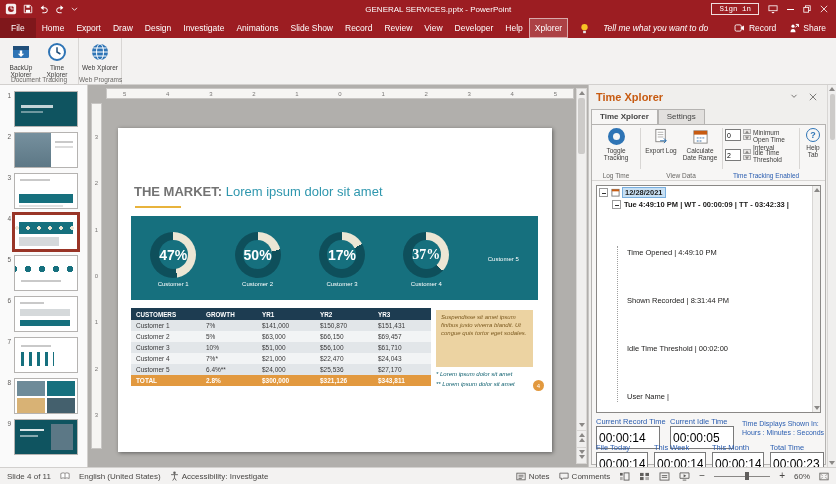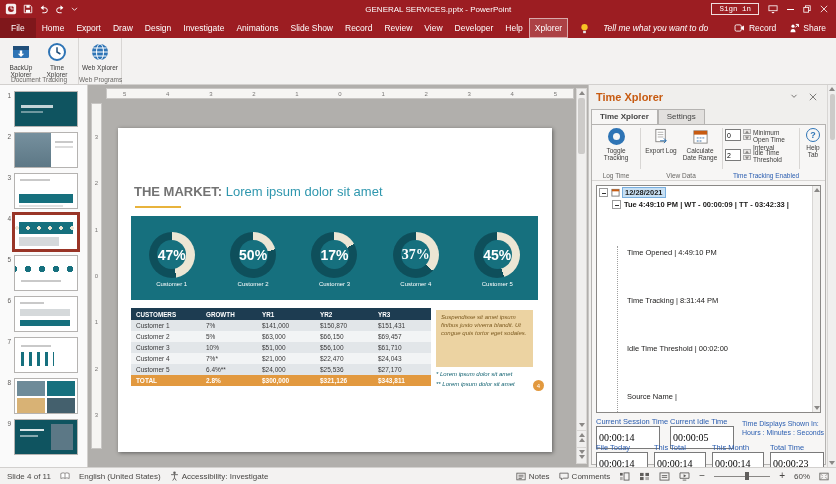--- a/index.html
+++ b/index.html
@@ -107,21 +107,21 @@
   .trow{display:flex;align-items:center;gap:3px;padding:2px 2px 1px;}
   .trow.lv2{padding-left:15px;font-weight:bold;}
   .exp{width:9px;height:9px;border:1px solid #9a9a9a;background:#fff;position:relative;flex:none;}
   .exp::after{content:"";position:absolute;left:1.5px;top:3.5px;width:4px;height:1px;background:#333;}
   .sel-label{background:#c8e0f4;outline:1px solid #78aede;padding:0 2px;font-weight:bold;}
   .kids{margin-left:20px;border-left:1px dotted #a0a0a0;}
   .kid{padding:1.5px 0 1.5px 9px;white-space:nowrap;margin-top:36px;}
   .tree-sb{position:absolute;right:0;top:0;bottom:0;width:8px;background:#f1f0ee;border-left:1px solid #d8d6d4;display:flex;flex-direction:column;align-items:center;justify-content:space-between;padding:2px 0;}
   .stats{position:absolute;left:0;right:0;top:290px;bottom:0;font-size:7.5px;}
   .sl{position:absolute;color:var(--blue,#2a5db0);white-space:nowrap;}
-  .sbox{position:absolute;height:23px;border:1px solid #7a7a7a;background:#fff;font-size:10px;padding:0 2px;font-family:Liberation Serif, serif;}
+  .sbox{position:absolute;height:23px;border:1px solid #7a7a7a;background:#fff;font-size:12px;padding:0 2px;font-family:Liberation Sans, sans-serif;}
   .p-scroll{position:absolute;right:0;top:0;bottom:0;width:9px;background:#f0efee;border-left:1px solid #d8d6d4;display:flex;flex-direction:column;align-items:center;gap:3px;padding:2px 0;}
   .p-scroll .sb-thumb{width:5px;height:46px;}
 
   
   .statusbar{position:absolute;left:0;right:0;bottom:0;height:17px;background:#f3f2f1;border-top:1px solid #d2d0ce;display:flex;align-items:center;font-size:8px;color:#484644;padding:0 7px;gap:9px;}
   .sb-item{display:flex;align-items:center;gap:3px;cursor:pointer;white-space:nowrap;}
   .sb-right{margin-left:auto;display:flex;align-items:center;gap:9px;}
   .zoomtrack{width:56px;height:1px;background:#8a8886;position:relative;cursor:pointer;}
   .zoomthumb{position:absolute;left:55%;top:-3.5px;width:4px;height:8px;background:#605e5c;}
   .zglyph{font-size:10px;color:#484644;cursor:pointer;line-height:1;}
@@ -360,23 +360,20 @@
             </div>
             <span class="dname">Customer 3</span>
           </div>
         <div class="dcol">
             <div class="donut" style="background: conic-gradient(rgb(236, 230, 212) 0deg, rgb(236, 230, 212) 37%, rgb(14, 79, 91) 37%, rgb(14, 79, 91) 100%); font-family: Liberation Serif, serif;">
               <span class="dhole">37%</span>
             </div>
             <span class="dname">Customer 4</span>
           </div>
         <div class="dcol">
-            <div class="donut" style="background: conic-gradient(rgb(236, 230, 212) 0deg, rgb(236, 230, 212) 45%, rgb(14, 79, 91) 45%, rgb(14, 79, 91) 100%);">
-              <span class="dhole">45%</span>
-            </div>
             <span class="dname">Customer 5</span>
           </div>
       </div>
 
       <table class="stable">
         <tbody>
             <tr>
           <th style="width:70px">CUSTOMERS</th>
           <th style="width:56px">GROWTH</th>
           <th style="width:58px">YR1</th>
@@ -545,40 +542,39 @@
               </svg>
             </span>
           <span class="sel-label">12/28/2021</span>
         </div>
         <div class="trow lv2">
           <span class="exp"></span>
           <span>Tue 4:49:10 PM | WT - 00:00:09 | TT - 03:42:33 |</span>
         </div>
         <div class="kids">
           <div class="kid">Time Opened | 4:49:10 PM</div>
-          <div class="kid">Time Tracking | 8:31:44 PM</div>
+          <div class="kid">Shown Recorded | 8:31:44 PM</div>
           <div class="kid">Idle Time Threshold | 00:02:00</div>
-          <div class="kid">Source Name |</div>
           <div class="kid">User Name |</div>
         </div>
         <div class="tree-sb">
             <span class="tri up"></span>
             <span class="tri dn"></span>
           </div>
       </div>
 
       <div class="stats">
-        <span class="sl" style="left:4px;top:2px">Current Session Time</span>
+        <span class="sl" style="left:4px;top:2px">Current Record Time</span>
         <span class="sl" style="left:78px;top:2px">Current Idle Time</span>
         <input class="sbox" style="left: 4px; top: 11px; width: 64px;" value="00:00:14">
         <input class="sbox" style="left: 78px; top: 11px; width: 64px;" value="00:00:05">
         <span class="sl" style="left:150px;top:5px;font-size:7px">Time Displays Shown In:</span>
         <span class="sl" style="left:150px;top:14px;font-size:7px">Hours : Minutes : Seconds</span>
         <span class="sl" style="left:4px;top:28px">File Today</span>
-        <span class="sl" style="left:62px;top:28px">This Total</span>
+        <span class="sl" style="left:62px;top:28px">This Week</span>
         <span class="sl" style="left:120px;top:28px">This Month</span>
         <span class="sl" style="left:178px;top:28px">Total Time</span>
         <input class="sbox" style="left: 4px; top: 37px; width: 52px;" value="00:00:14">
         <input class="sbox" style="left: 62px; top: 37px; width: 52px;" value="00:00:14">
         <input class="sbox" style="left: 120px; top: 37px; width: 52px;" value="00:00:14">
         <input class="sbox" style="left: 178px; top: 37px; width: 54px;" value="00:00:23">
       </div>
     </div>
 
     <div class="p-scroll">

